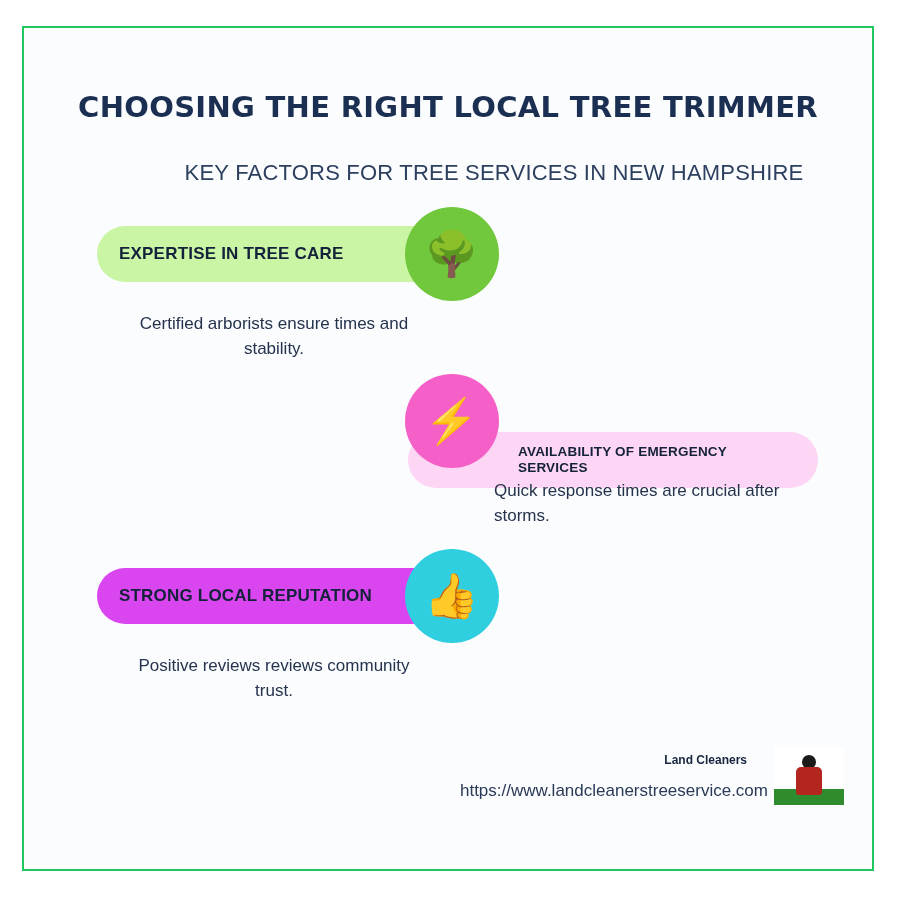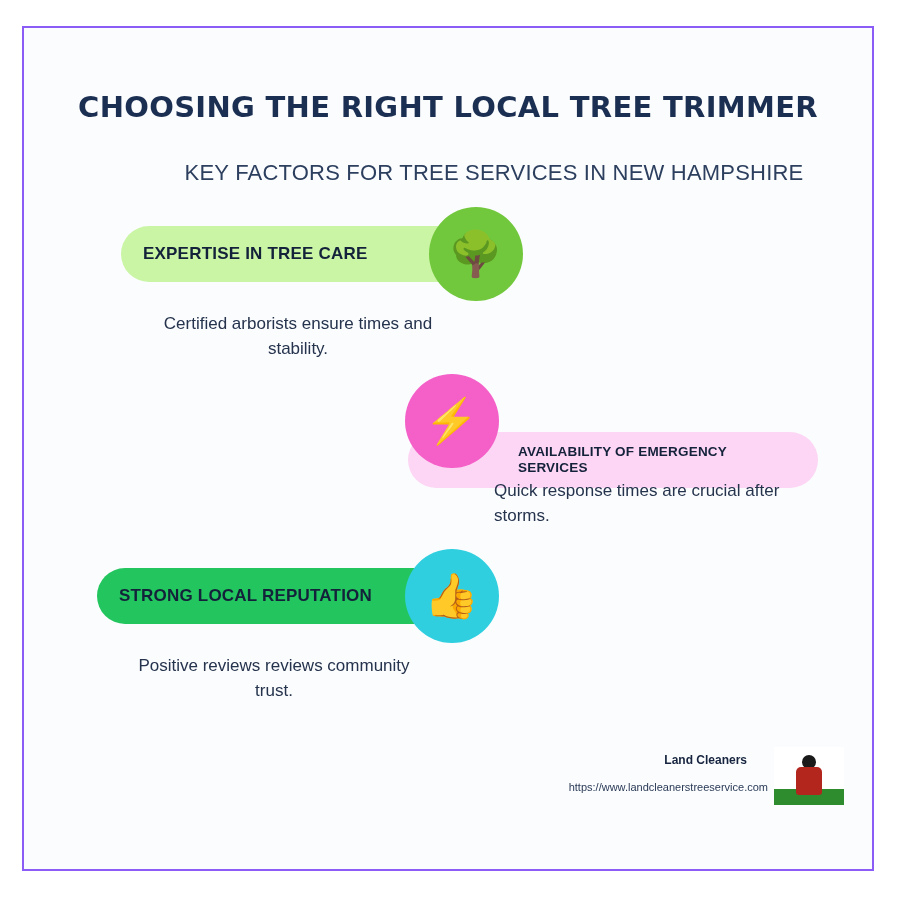--- a/index.html
+++ b/index.html
@@ -13,21 +13,21 @@
     font-family: "Liberation Sans", sans-serif;
     overflow: hidden;
   }
   .poster {
     position: absolute;
     left: 22px;
     top: 26px;
     width: 852px;
     height: 845px;
     background: #fbfcfe;
-    border: 2px solid #8b5cf6;
+    border: 2px solid #22c55e;
     box-sizing: border-box;
   }
   .title {
     position: absolute;
     left: 0;
     top: 62px;
     width: 100%;
     text-align: center;
     font-size: 29px;
     font-weight: bold;
@@ -48,21 +48,21 @@
     margin-left: 46px;
   }
 
   
   .row {
     position: absolute;
     left: 0;
     width: 100%;
     height: 200px;
   }
-  .row-1 { top: 198px; margin-left: 24px; }
+  .row-1 { top: 198px; }
   .row-2 { top: 365px; }
   .row-3 { top: 540px; }
 
   .pill {
     position: absolute;
     height: 56px;
     border-radius: 28px;
     display: flex;
     align-items: center;
     box-sizing: border-box;
@@ -129,21 +129,21 @@
     top: 0;
     font-size: 12px;
     font-weight: bold;
     color: #16243f;
     font-family: "Liberation Sans", sans-serif;
   }
   .url {
     position: absolute;
     right: 104px;
     top: 28px;
-    font-size: 11px;
+    font-size: 17px;
     color: #2a3a57;
     font-family: "Liberation Sans", sans-serif;
   }
   .logo {
     position: absolute;
     right: 28px;
     top: -6px;
     width: 70px;
     height: 58px;
     background: #ffffff;
@@ -200,21 +200,21 @@
     <div class="pill pill-right" style="background:#fcd6f4;">
       <span class="pill-label small">AVAILABILITY OF EMERGENCY SERVICES</span>
     </div>
     <div class="circle circle-right" style="background:#f45fc8;">
       <span>⚡</span>
     </div>
     <div class="desc desc-2">Quick response times are crucial after storms.</div>
   </div>
 
   <div class="row row-3">
-    <div class="pill pill-left" style="background:#22c55e;">
+    <div class="pill pill-left" style="background:#d946ef;">
       <span class="pill-label">STRONG LOCAL REPUTATION</span>
     </div>
     <div class="circle circle-left" style="background:#2fcfe0;">
       <span>👍</span>
     </div>
     <div class="desc desc-3">Positive reviews reviews community trust.</div>
   </div>
 
   <div class="footer">
     <div class="brand">Land Cleaners</div>

